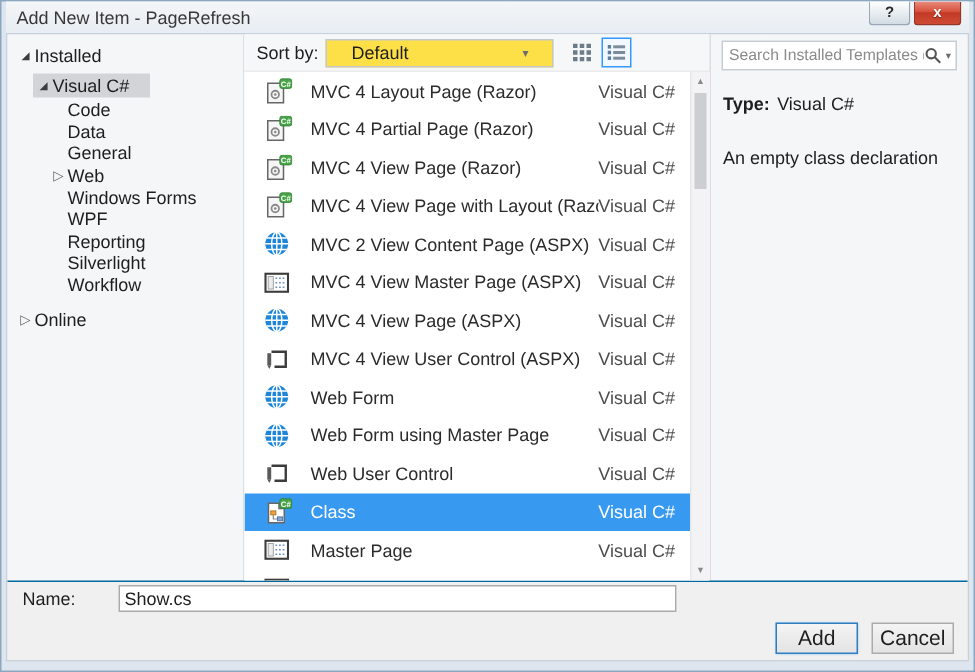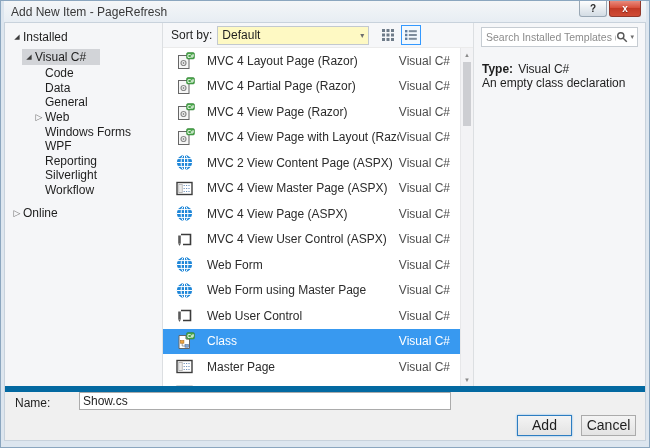--- a/index.html
+++ b/index.html
@@ -88,23 +88,23 @@
   .toolbar {
     height: 25px; flex: 0 0 25px;
     display: flex; align-items: center;
     background: #f6f7f9;
     padding-left: 8px;
     border-bottom: 1px solid #ebebeb;
   }
   .sort-label { color: #1e1e1e; margin-right: 5px; }
   .sort-select {
     width: 152px; height: 19px;
-    background: #fef9c3; border: 1px solid #c3c9cf;
-    display: flex; align-items: center;
-    padding: 0 4px; cursor: default;
+    background: #fde047; border: 1px solid #c3c9cf;
+    display: flex; align-items: center;
+    padding: 0 16px; cursor: default;
   }
   .sort-select .sel-text { flex: 1; }
   .sort-select .caret { font-size: 8px; color: #6d6d6d; }
   .view-btns { display: flex; margin-left: 9px; gap: 3px; }
   .view-btn {
     width: 20px; height: 20px;
     display: flex; align-items: center; justify-content: center;
     border: 1px solid transparent; cursor: default;
   }
   .view-btn.active {
@@ -155,29 +155,29 @@
   }
   .search-box input {
     flex: 1; min-width: 0;
     border: none; outline: none;
     font-family: "Liberation Sans", sans-serif;
     font-size: 10.5px; color: #333;
   }
   .search-box input::placeholder { color: #8b8b8b; }
   .search-box .caret { font-size: 7px; color: #6d6d6d; margin-left: 2px; }
   .type-info { margin-top: 15px; padding-left: 1px; }
-  .type-line { margin-bottom: 0; }
+  .type-line { margin-bottom: 22px; }
   .type-label { font-weight: bold; margin-right: 5px; }
   .type-desc { color: #1e1e1e; }
   
   .name-row {
     flex: 0 0 23px;
-    display: flex; align-items: flex-end;
+    display: flex; align-items: center;
     background: #f0f0f0;
-    border-top: 6px solid #0369a1;
+    border-top: 1px solid #0369a1;
   }
   .name-row .name-label { width: 74px; padding-left: 10px; }
   .name-input {
     width: 372px; height: 18px;
     border: 1px solid #ababab;
     background: #fff;
     font-family: "Liberation Sans", sans-serif;
     font-size: 12px; color: #1e1e1e;
     padding: 0 3px;
     outline: none;

